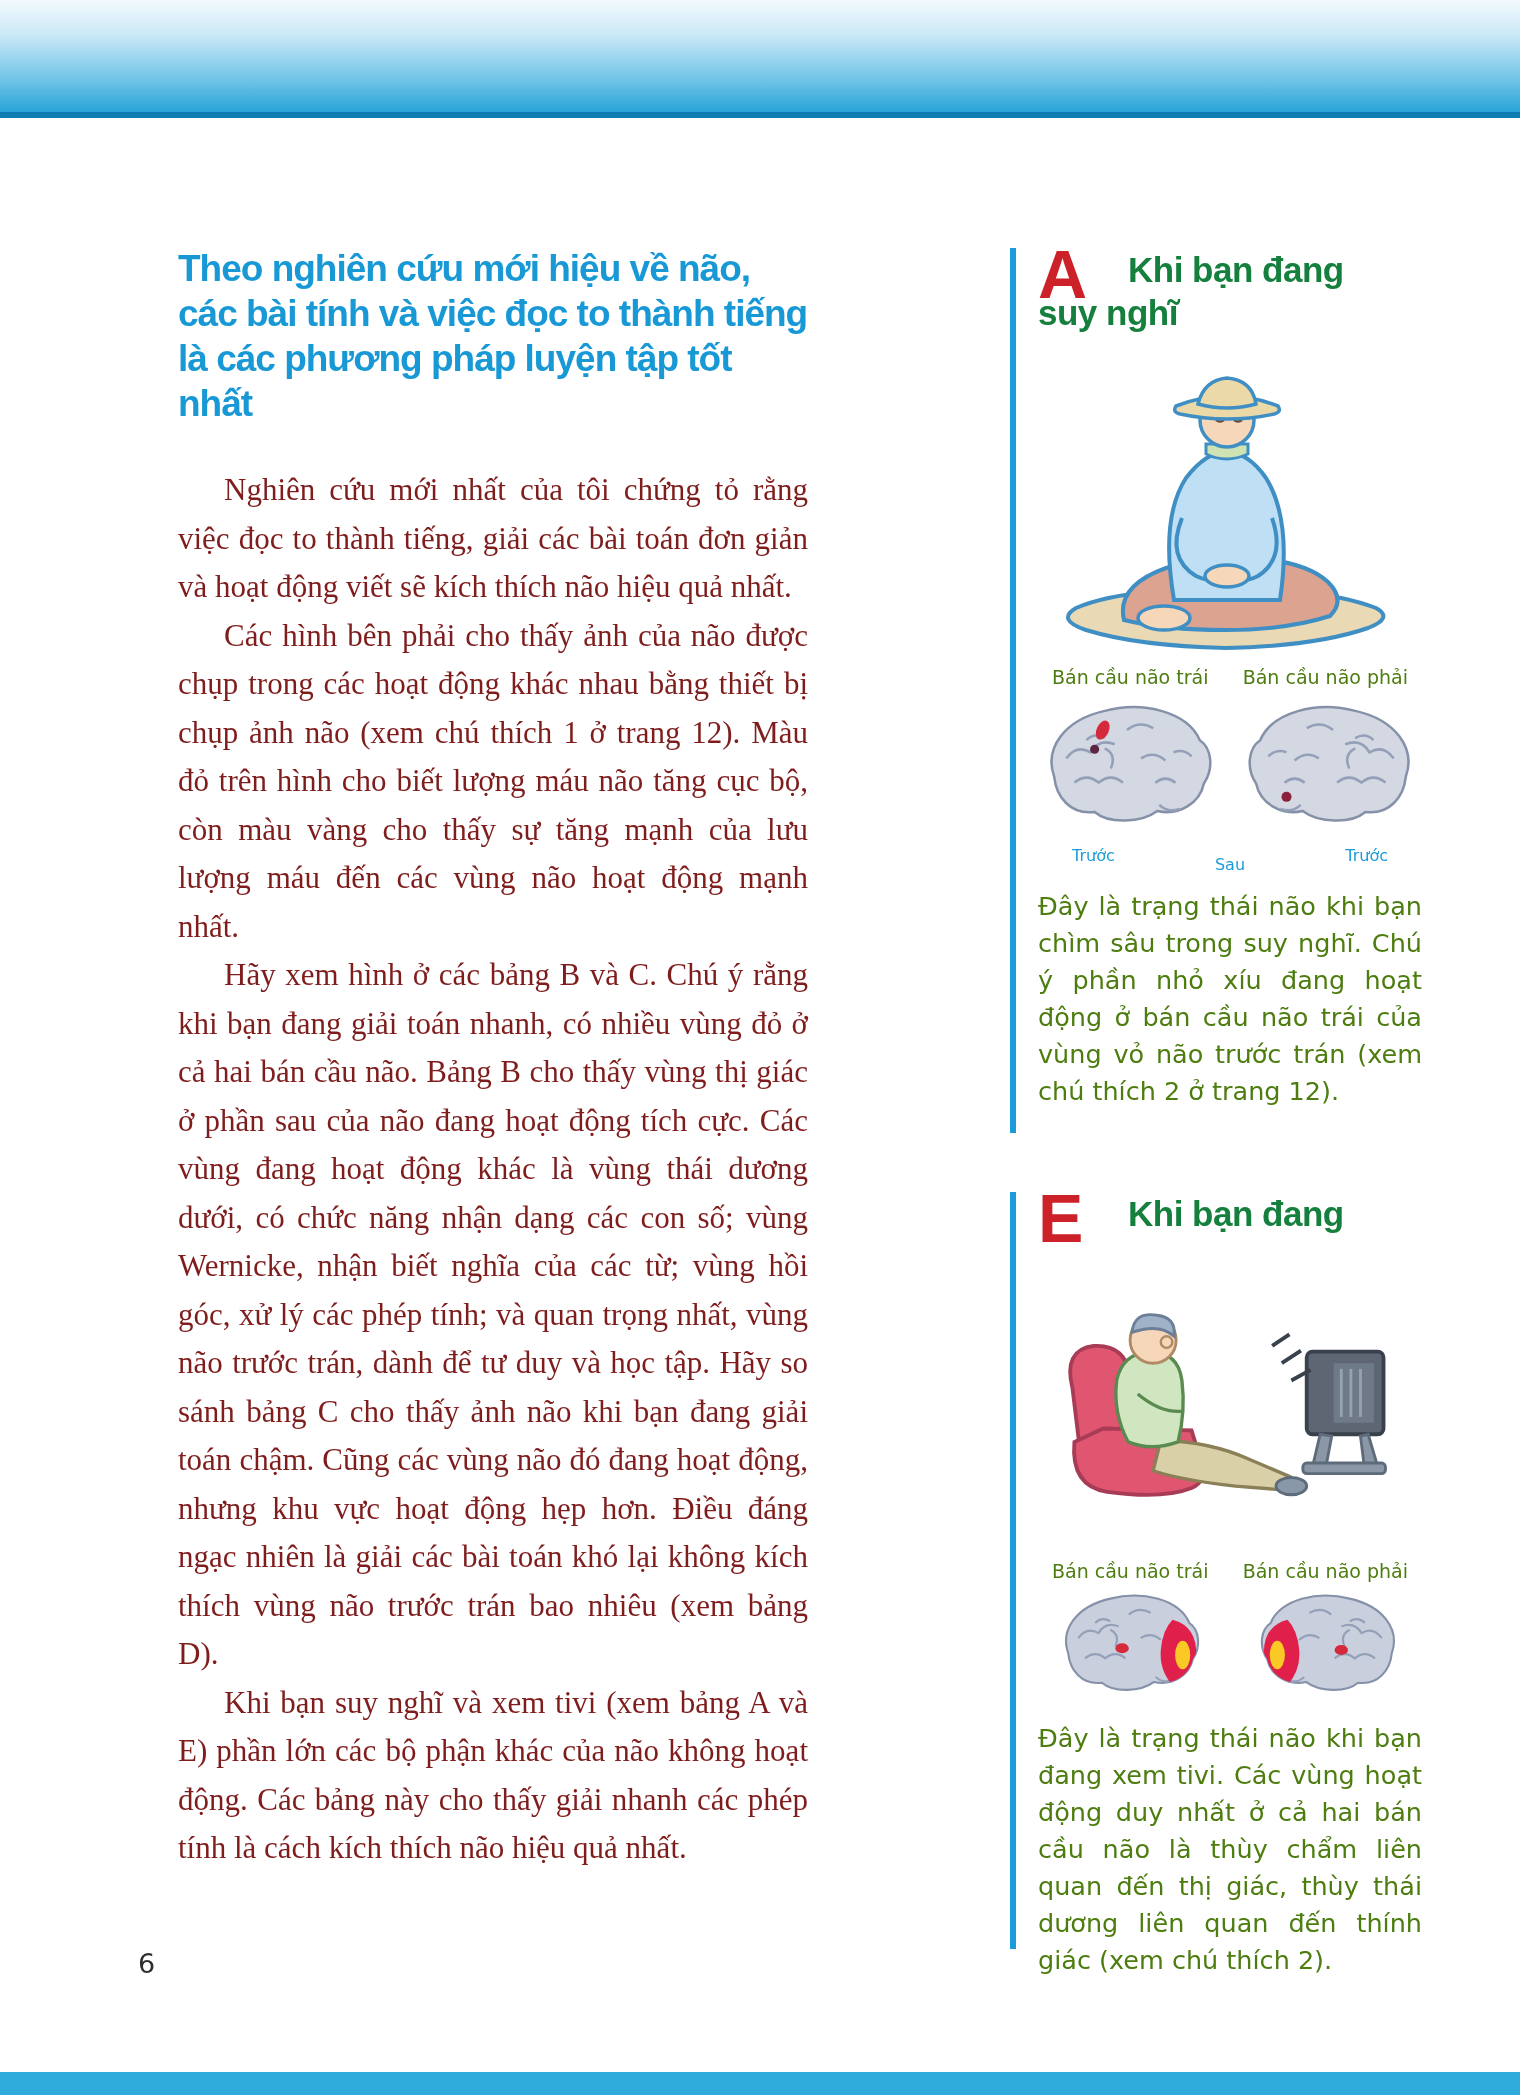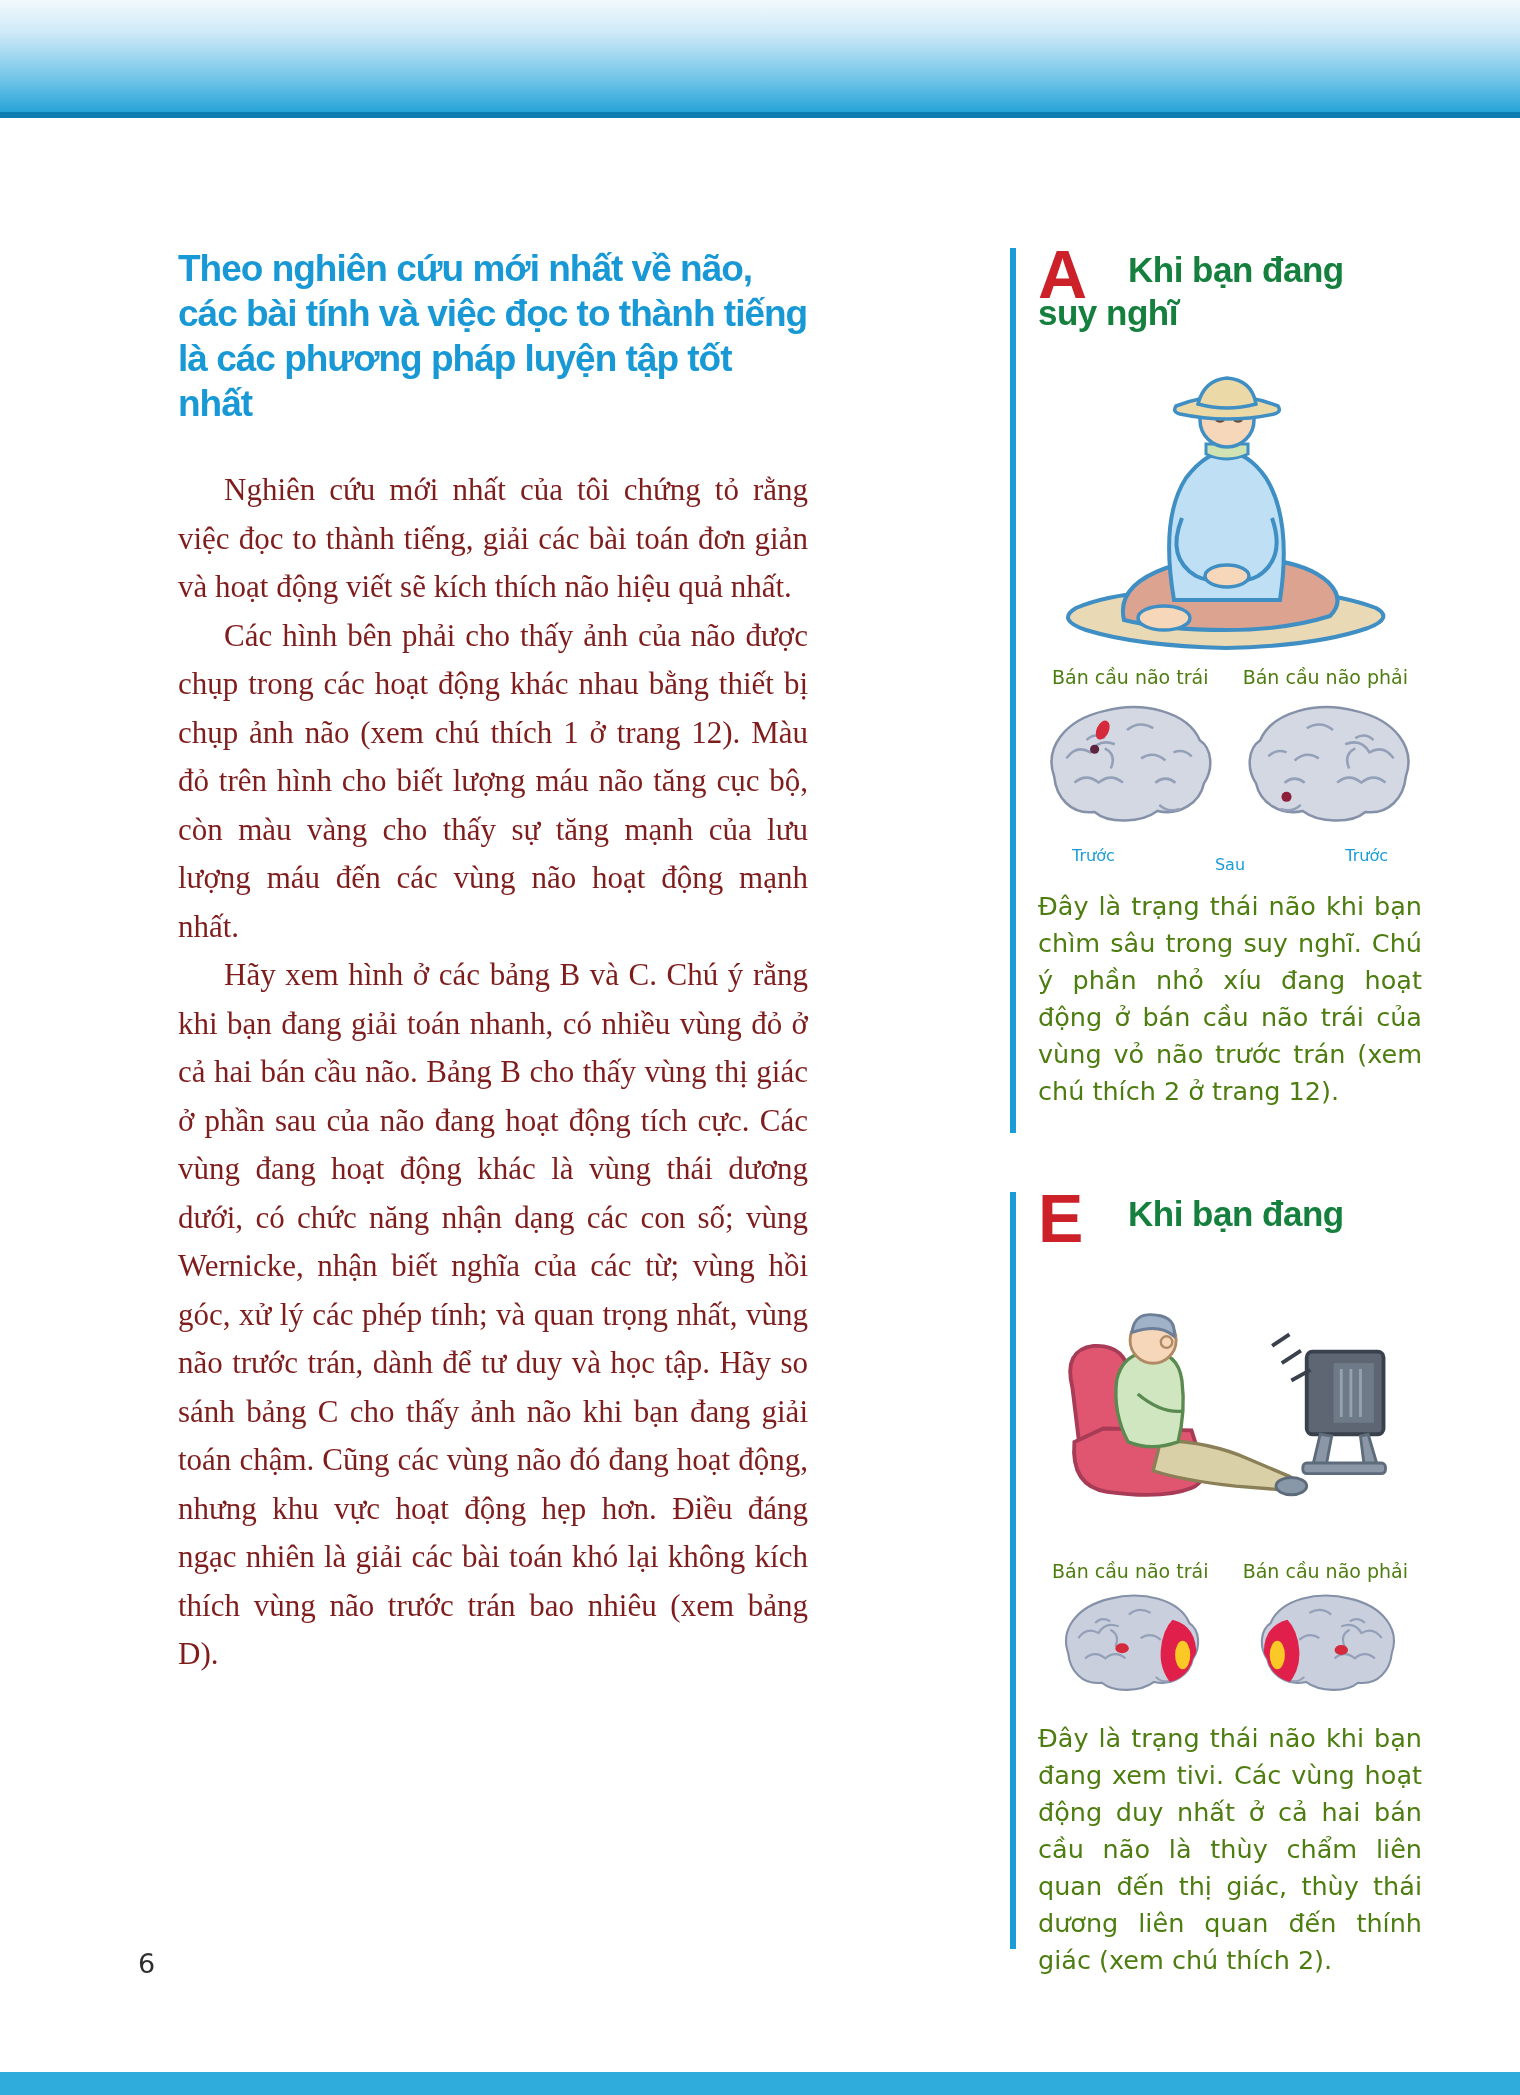--- a/index.html
+++ b/index.html
@@ -85,28 +85,29 @@
 </head>
 <body>
 
 <div class="page">
 
   <div class="topbar"></div>
   <div class="topbar-edge"></div>
 
   <div class="left-col">
     <div class="headline">
-      <div>Theo nghiên cứu mới nhất về não,</div>
+      <div>Theo nghiên cứu mới hiệu về não,</div>
       <div>các bài tính và việc đọc to thành tiếng</div>
       <div>là các phương pháp luyện tập tốt nhất</div>
     </div>
     <div class="bodytext">
       <p>Nghiên cứu mới nhất của tôi chứng tỏ rằng việc đọc to thành tiếng, giải các bài toán đơn giản và hoạt động viết sẽ kích thích não hiệu quả nhất.</p>
       <p>Các hình bên phải cho thấy ảnh của não được chụp trong các hoạt động khác nhau bằng thiết bị chụp ảnh não (xem chú thích 1 ở trang 12). Màu đỏ trên hình cho biết lượng máu não tăng cục bộ, còn màu vàng cho thấy sự tăng mạnh của lưu lượng máu đến các vùng não hoạt động mạnh nhất.</p>
       <p>Hãy xem hình ở các bảng B và C. Chú ý rằng khi bạn đang giải toán nhanh, có nhiều vùng đỏ ở cả hai bán cầu não. Bảng B cho thấy vùng thị giác ở phần sau của não đang hoạt động tích cực. Các vùng đang hoạt động khác là vùng thái dương dưới, có chức năng nhận dạng các con số; vùng Wernicke, nhận biết nghĩa của các từ; vùng hồi góc, xử lý các phép tính; và quan trọng nhất, vùng não trước trán, dành để tư duy và học tập. Hãy so sánh bảng C cho thấy ảnh não khi bạn đang giải toán chậm. Cũng các vùng não đó đang hoạt động, nhưng khu vực hoạt động hẹp hơn. Điều đáng ngạc nhiên là giải các bài toán khó lại không kích thích vùng não trước trán bao nhiêu (xem bảng D).</p>
+      <p>Khi bạn suy nghĩ và xem tivi (xem bảng A và E) phần lớn các bộ phận khác của não không hoạt động. Các bảng này cho thấy giải nhanh các phép tính là cách kích thích não hiệu quả nhất.</p>
     </div>
   </div>
 
   <div class="vrule vrule-a"></div>
   <div class="panel panel-a">
     <div class="panel-head">
       <span class="panel-letter">A</span>
       <div class="panel-title">
         <span class="l1">Khi bạn đang</span>
         <span class="l2">suy nghĩ</span>

